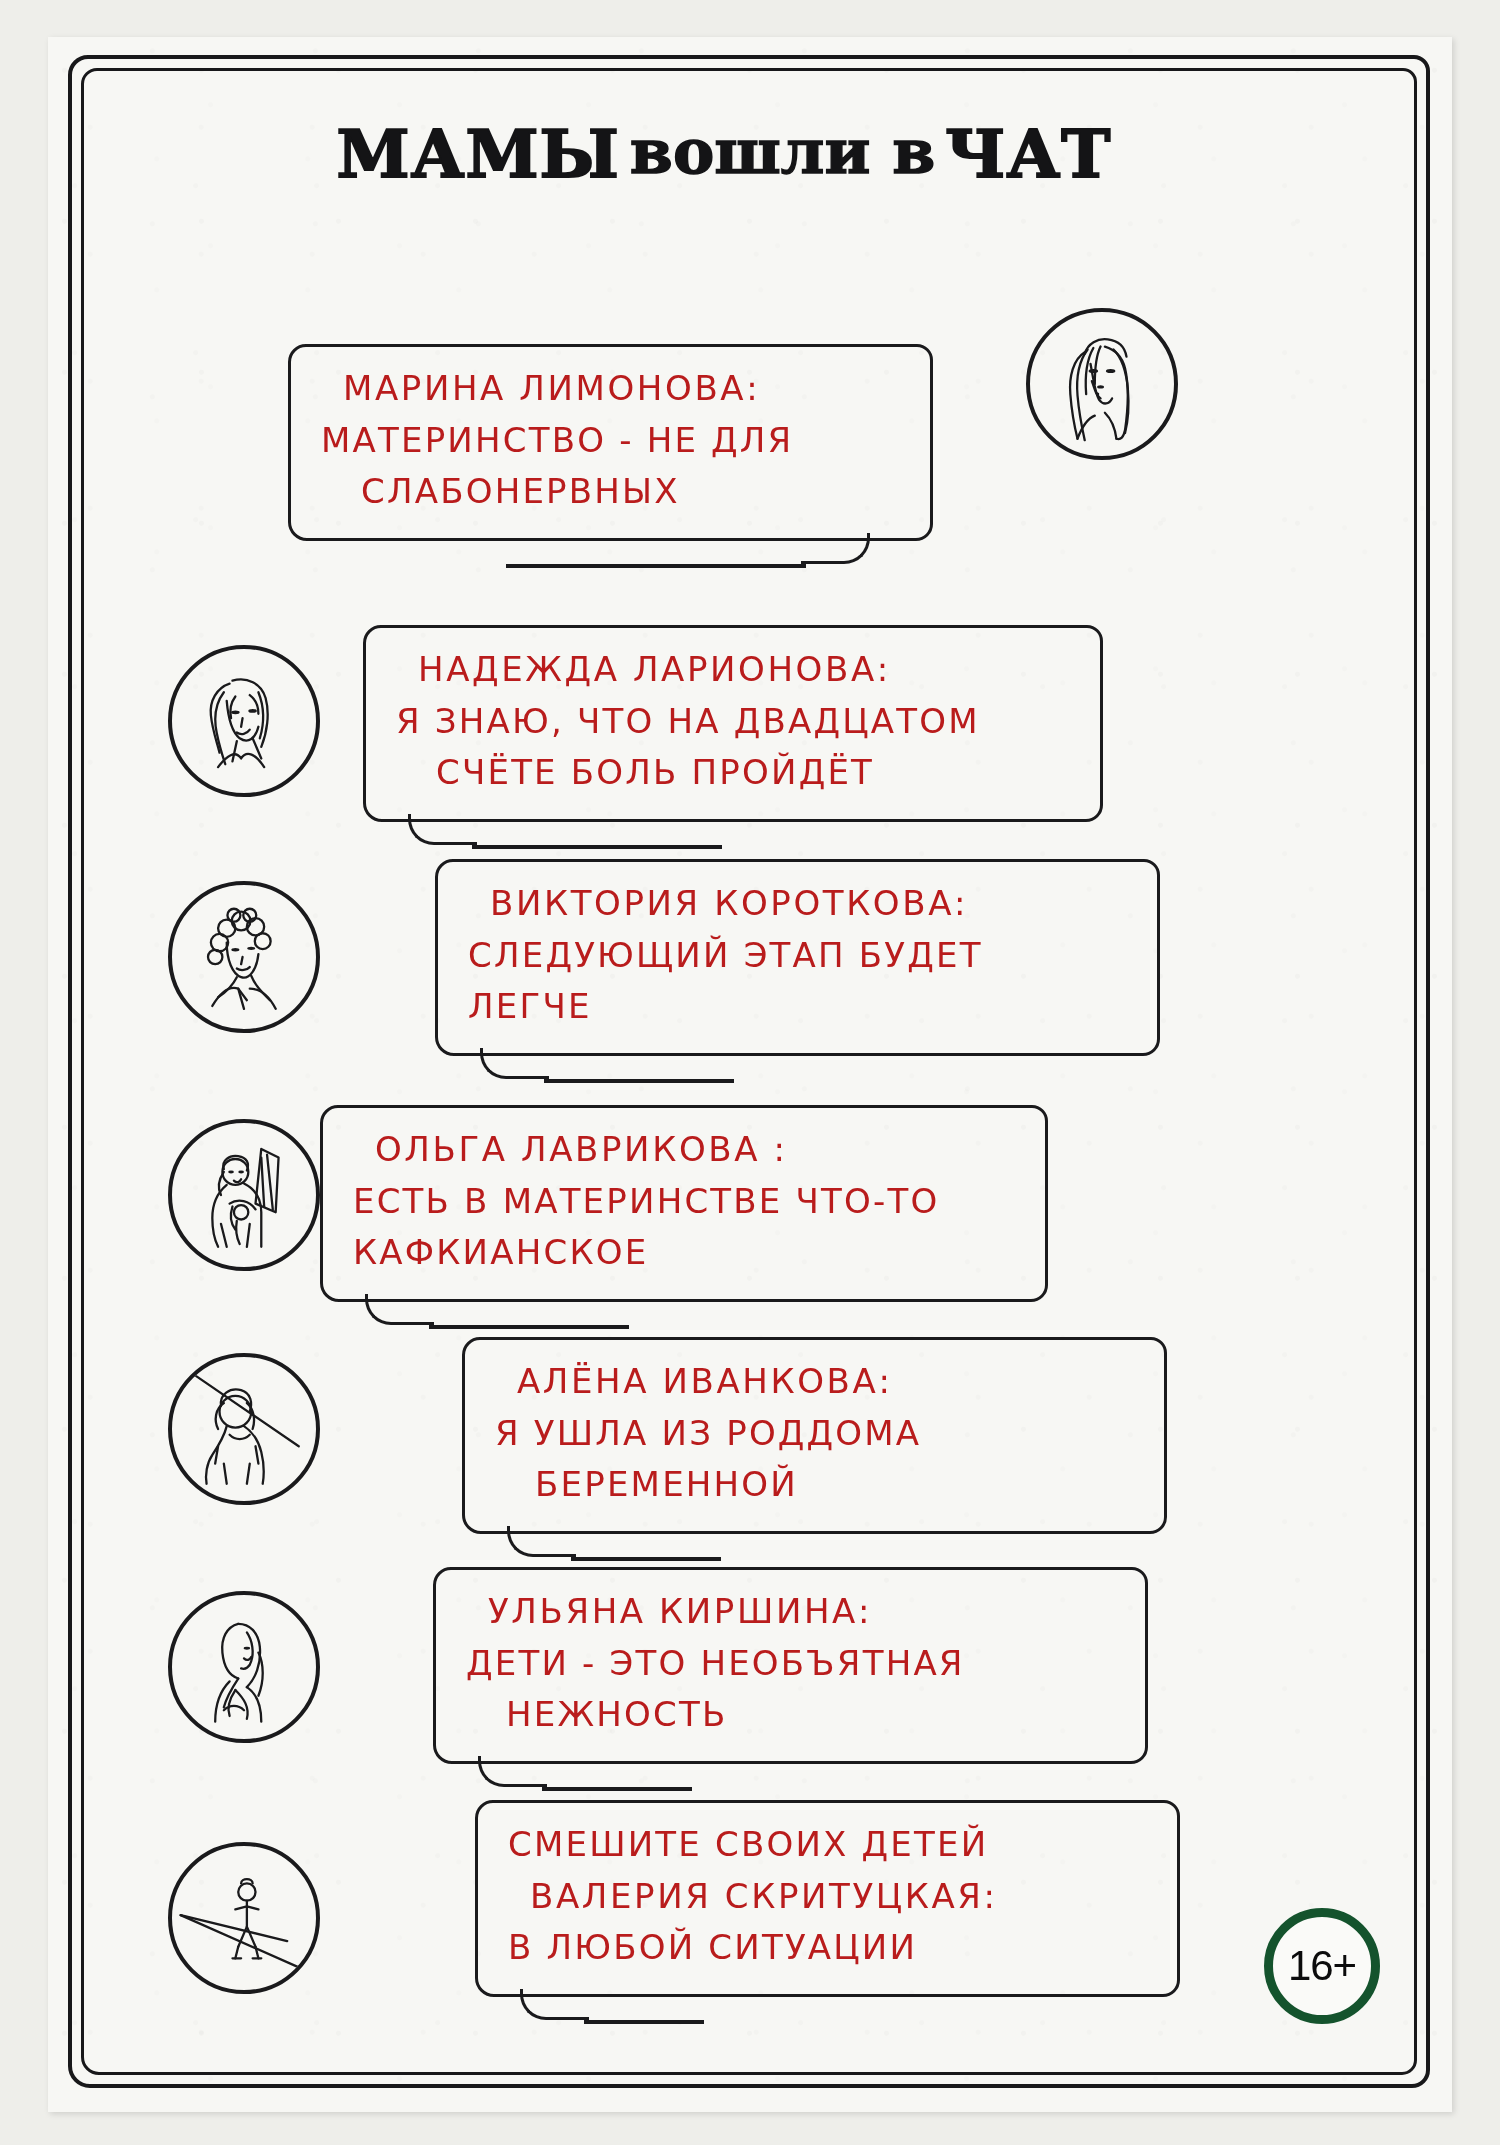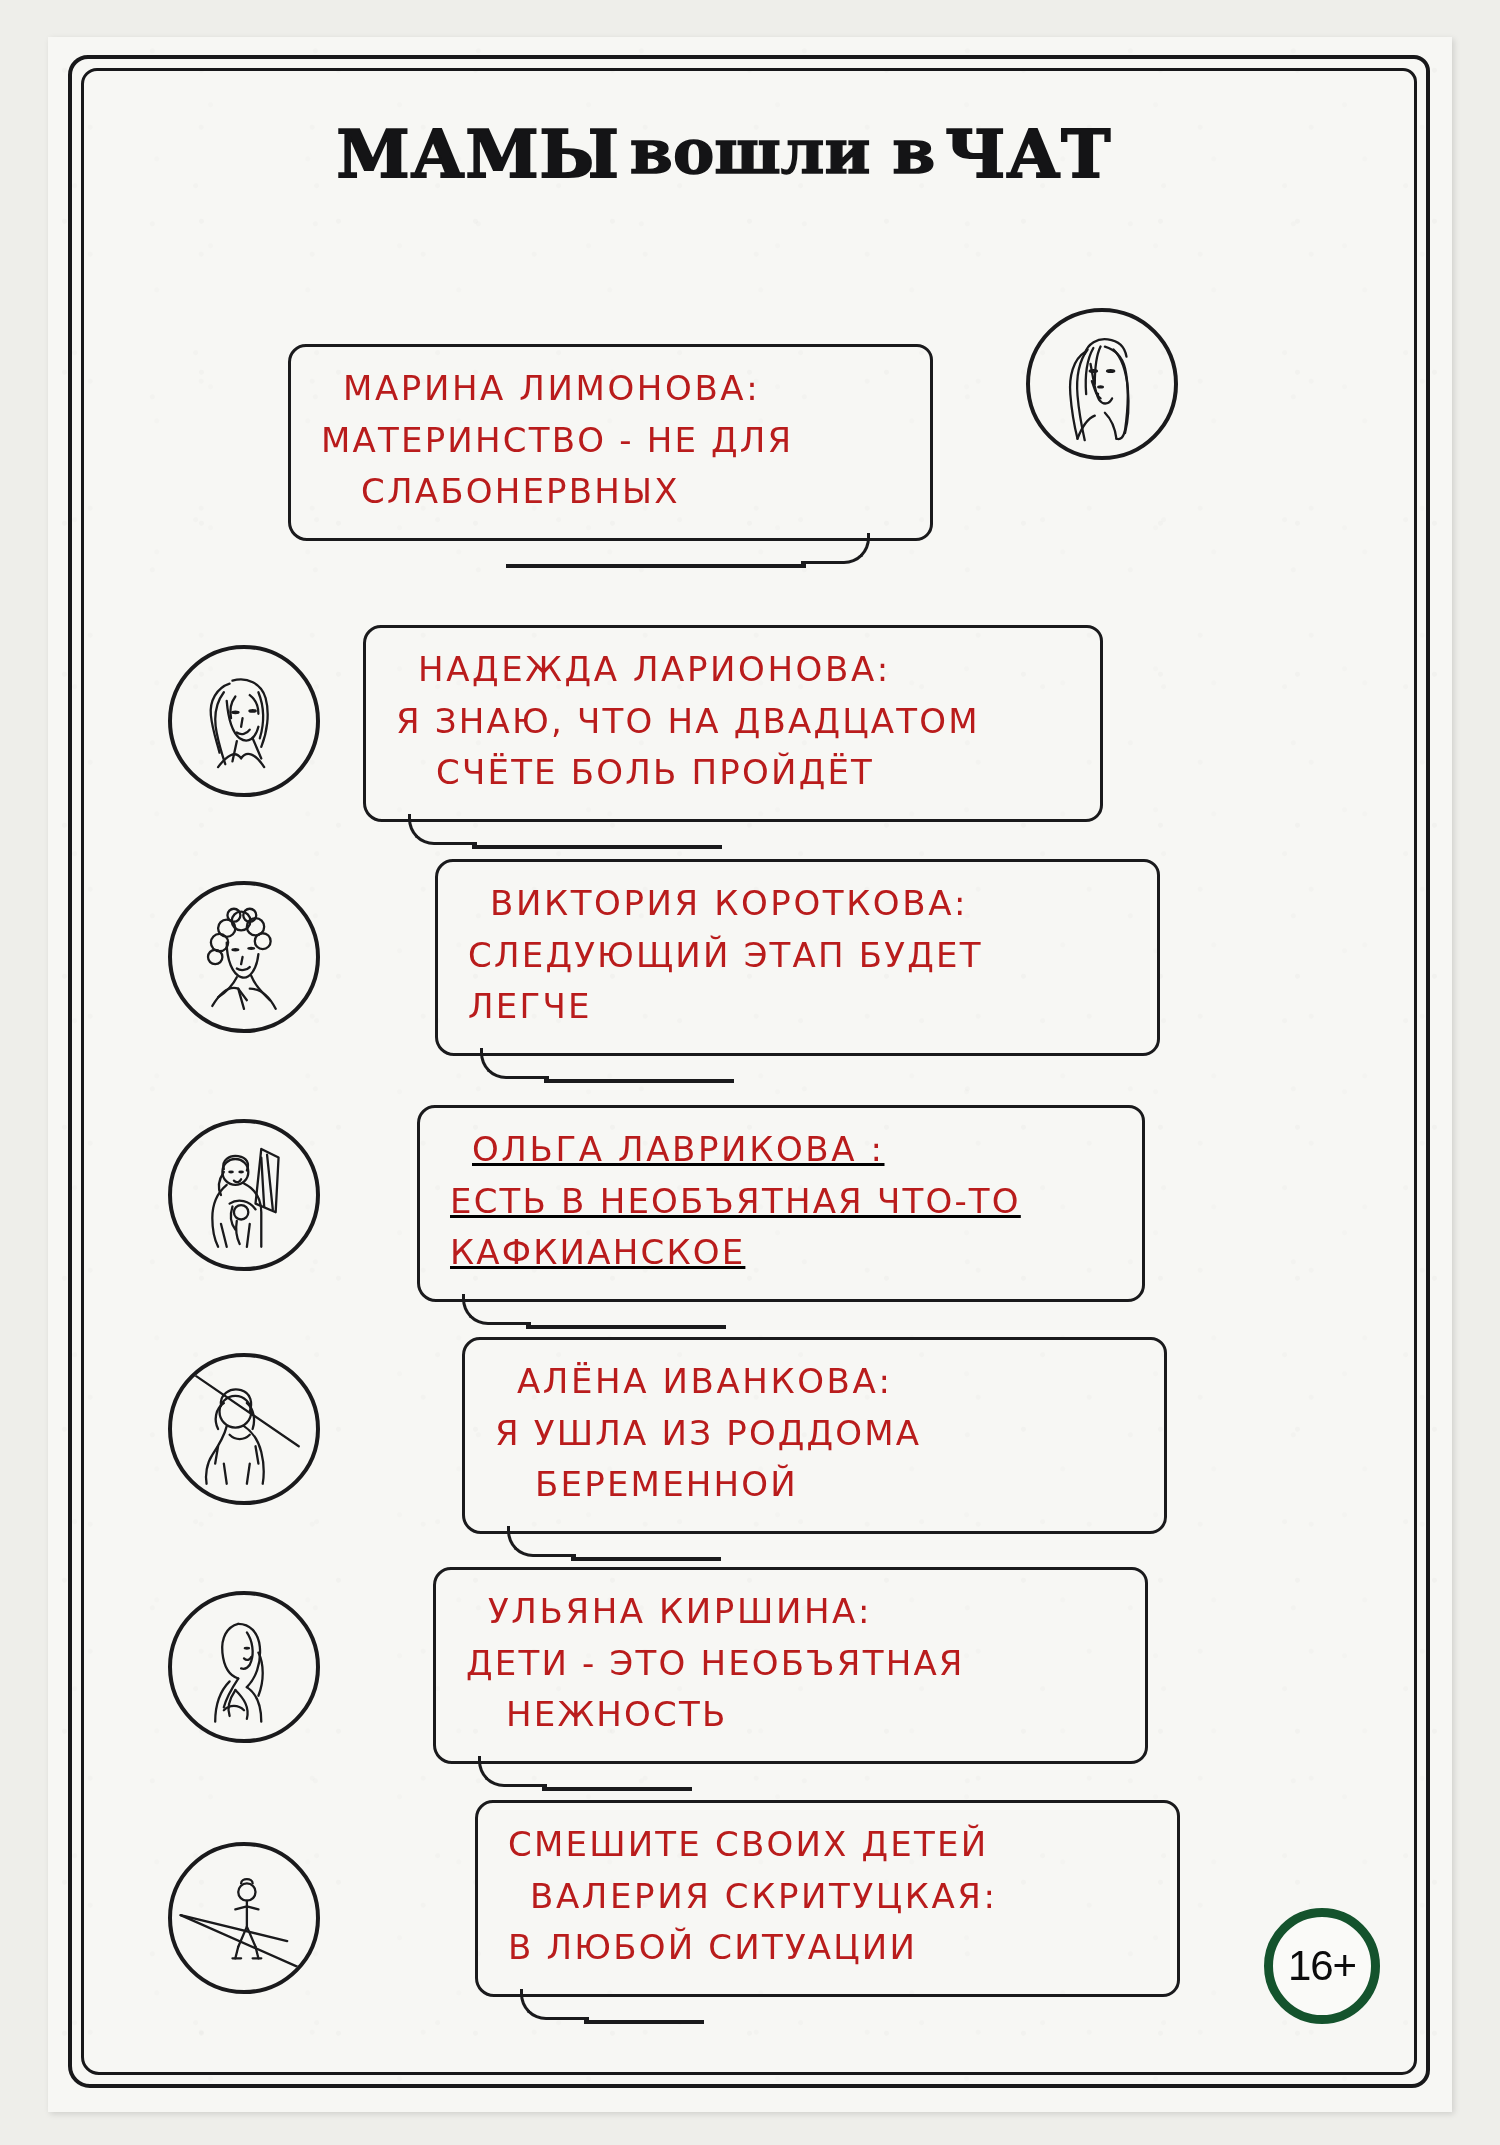--- a/index.html
+++ b/index.html
@@ -287,23 +287,23 @@
           <path d="M38 43 C32 48 28 56 28 66 C28 76 30 82 32 86"></path>
           <path d="M50 42 C58 46 62 52 62 62 L62 86"></path>
           <path d="M40 56 C46 52 54 54 58 60"></path>
           <path d="M42 58 C40 64 41 70 44 74"></path>
           <circle cx="48" cy="62" r="5"></circle>
           <path d="M45 68 C44 74 45 80 47 84"></path>
           <path d="M34 70 L38 86 M54 70 L52 86"></path>
         </g>
       </svg>
     </div>
-    <div class="bubble" style="width:728px; margin-left:97px;text-decoration:underline;">
+    <div class="bubble" style="width:728px; ">
       <div class="line name">ОЛЬГА ЛАВРИКОВА :</div>
-      <div class="line">ЕСТЬ В НЕОБЪЯТНАЯ ЧТО-ТО</div>
+      <div class="line">ЕСТЬ В МАТЕРИНСТВЕ ЧТО-ТО</div>
       <div class="line">КАФКИАНСКОЕ</div>
       <div class="tail-sh"></div>
       <div class="tail-line" style="width:200px;"></div>
     </div>
   </div>
 
   <div class="row" style="left:120px; top:1300px;">
     <div class="avatar" style="margin-top:16px;">
       <svg viewBox="0 0 100 100">
         <g fill="none" stroke="#1a1a1c" stroke-width="1.6" stroke-linecap="round" stroke-linejoin="round">

